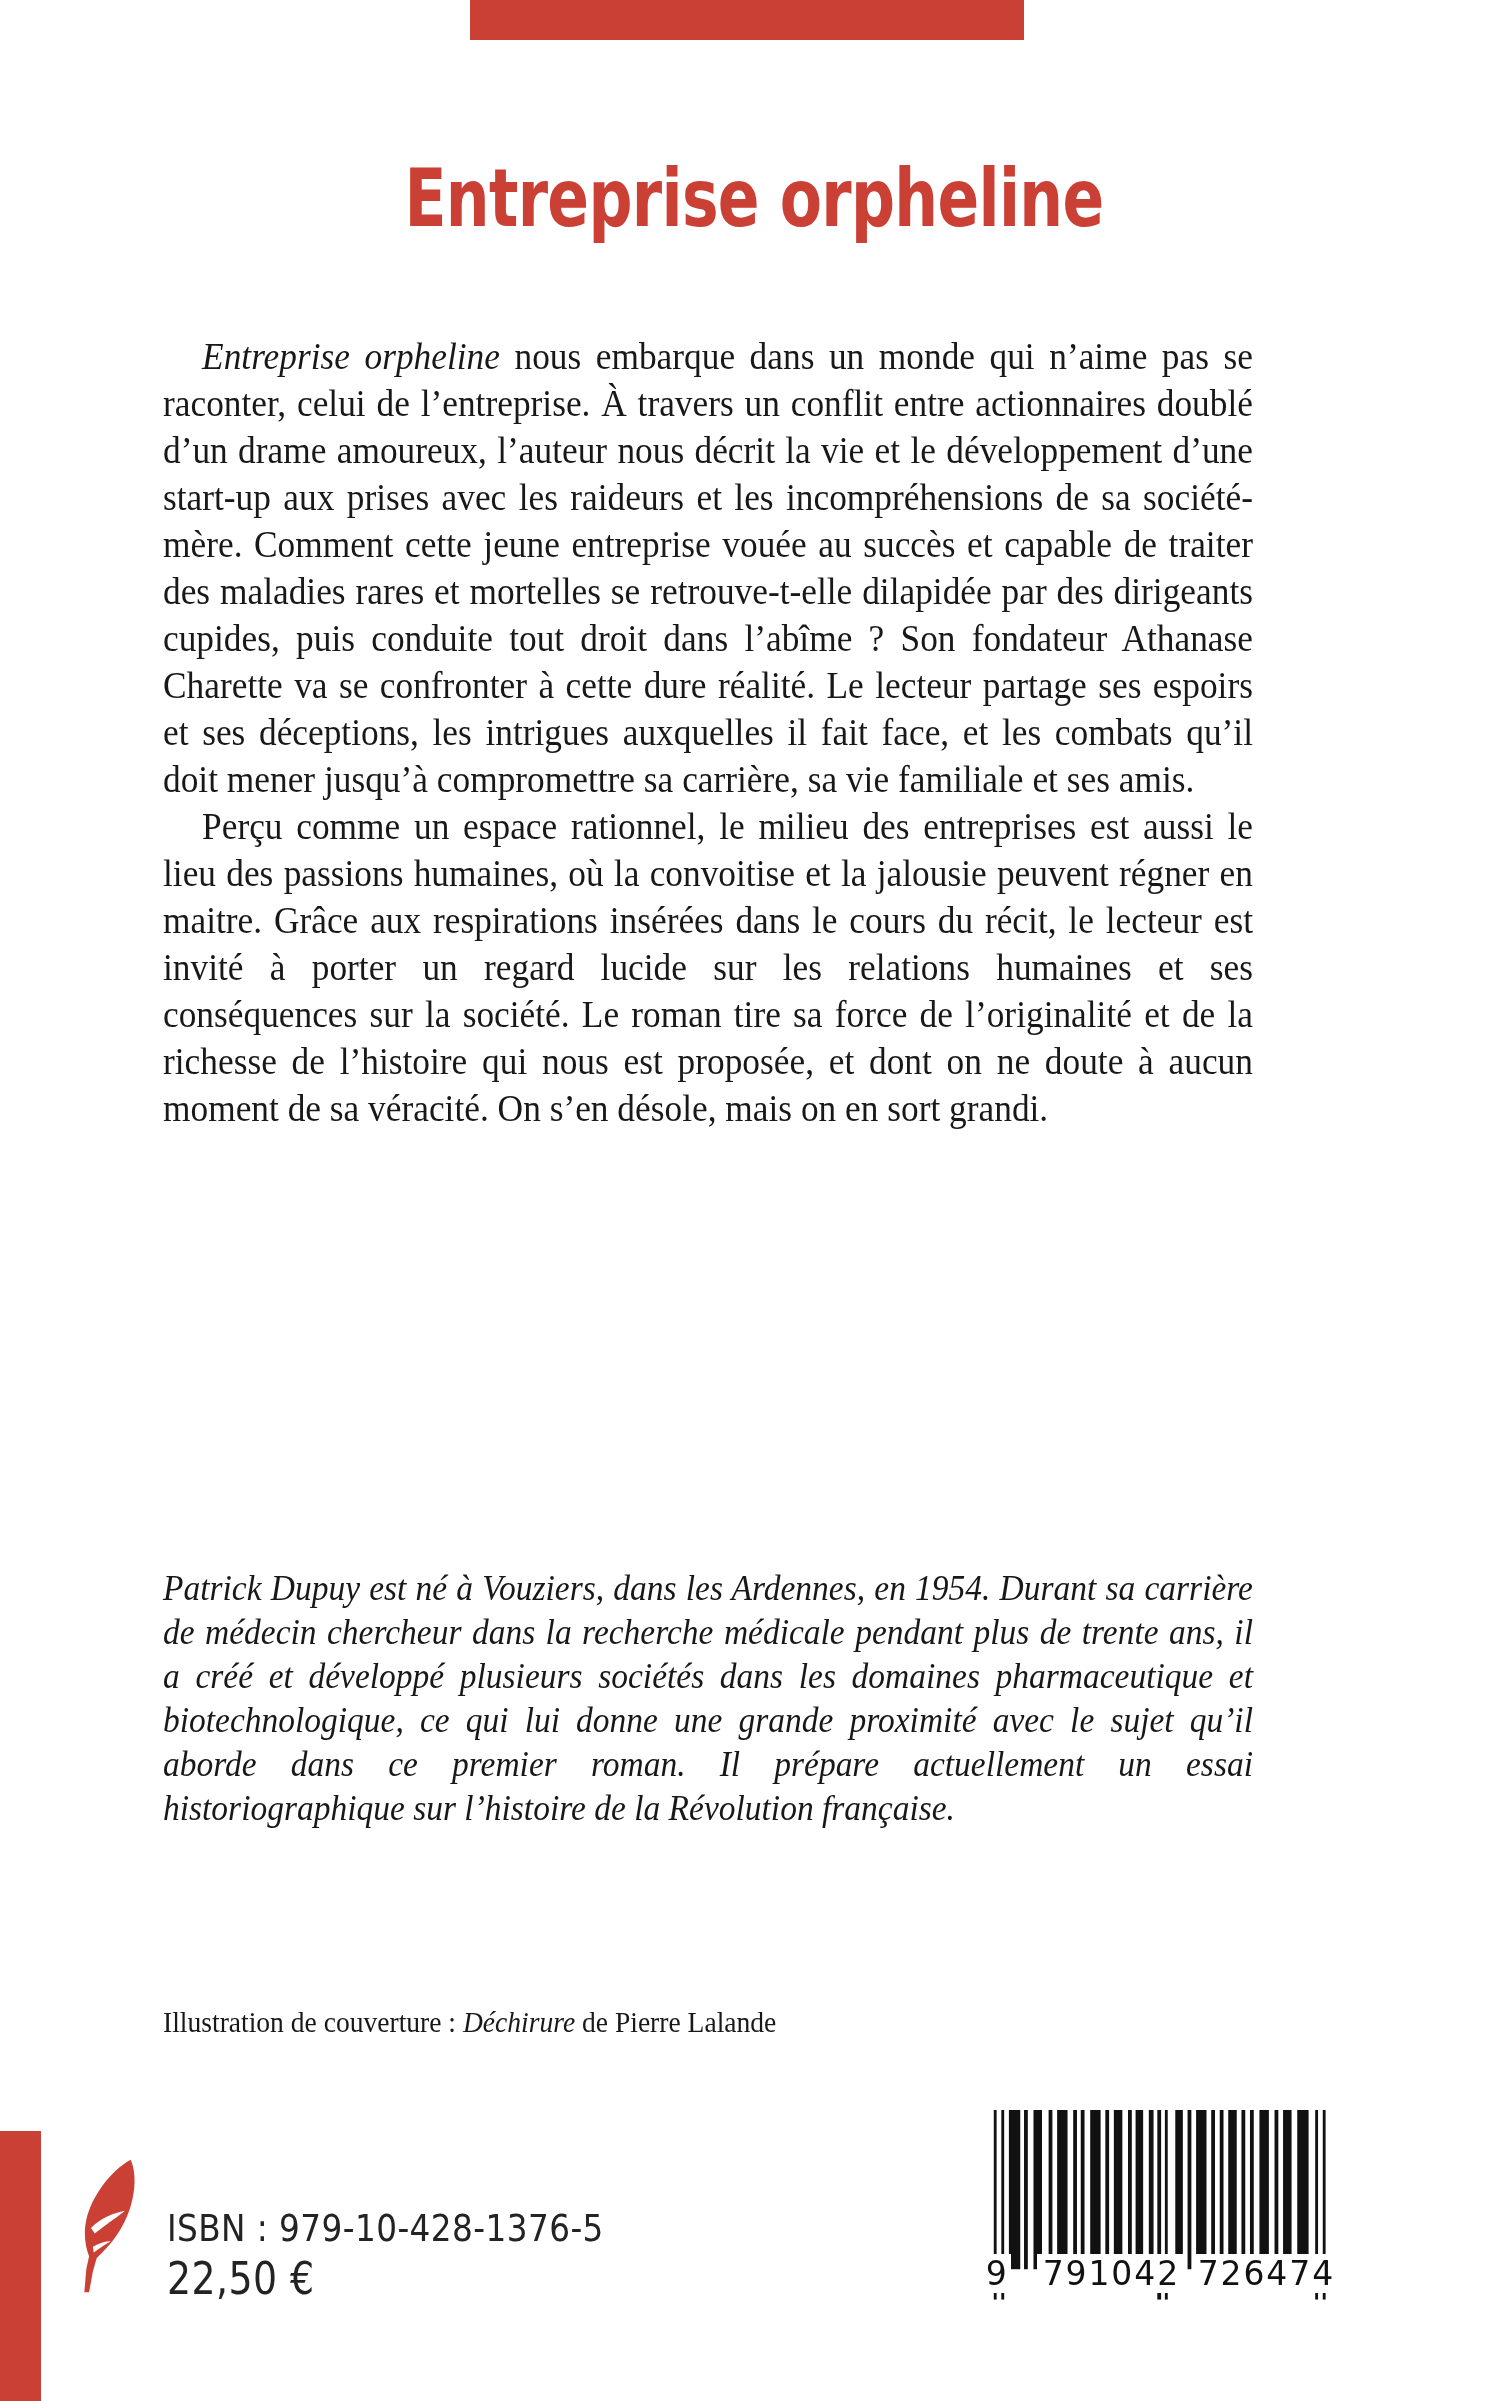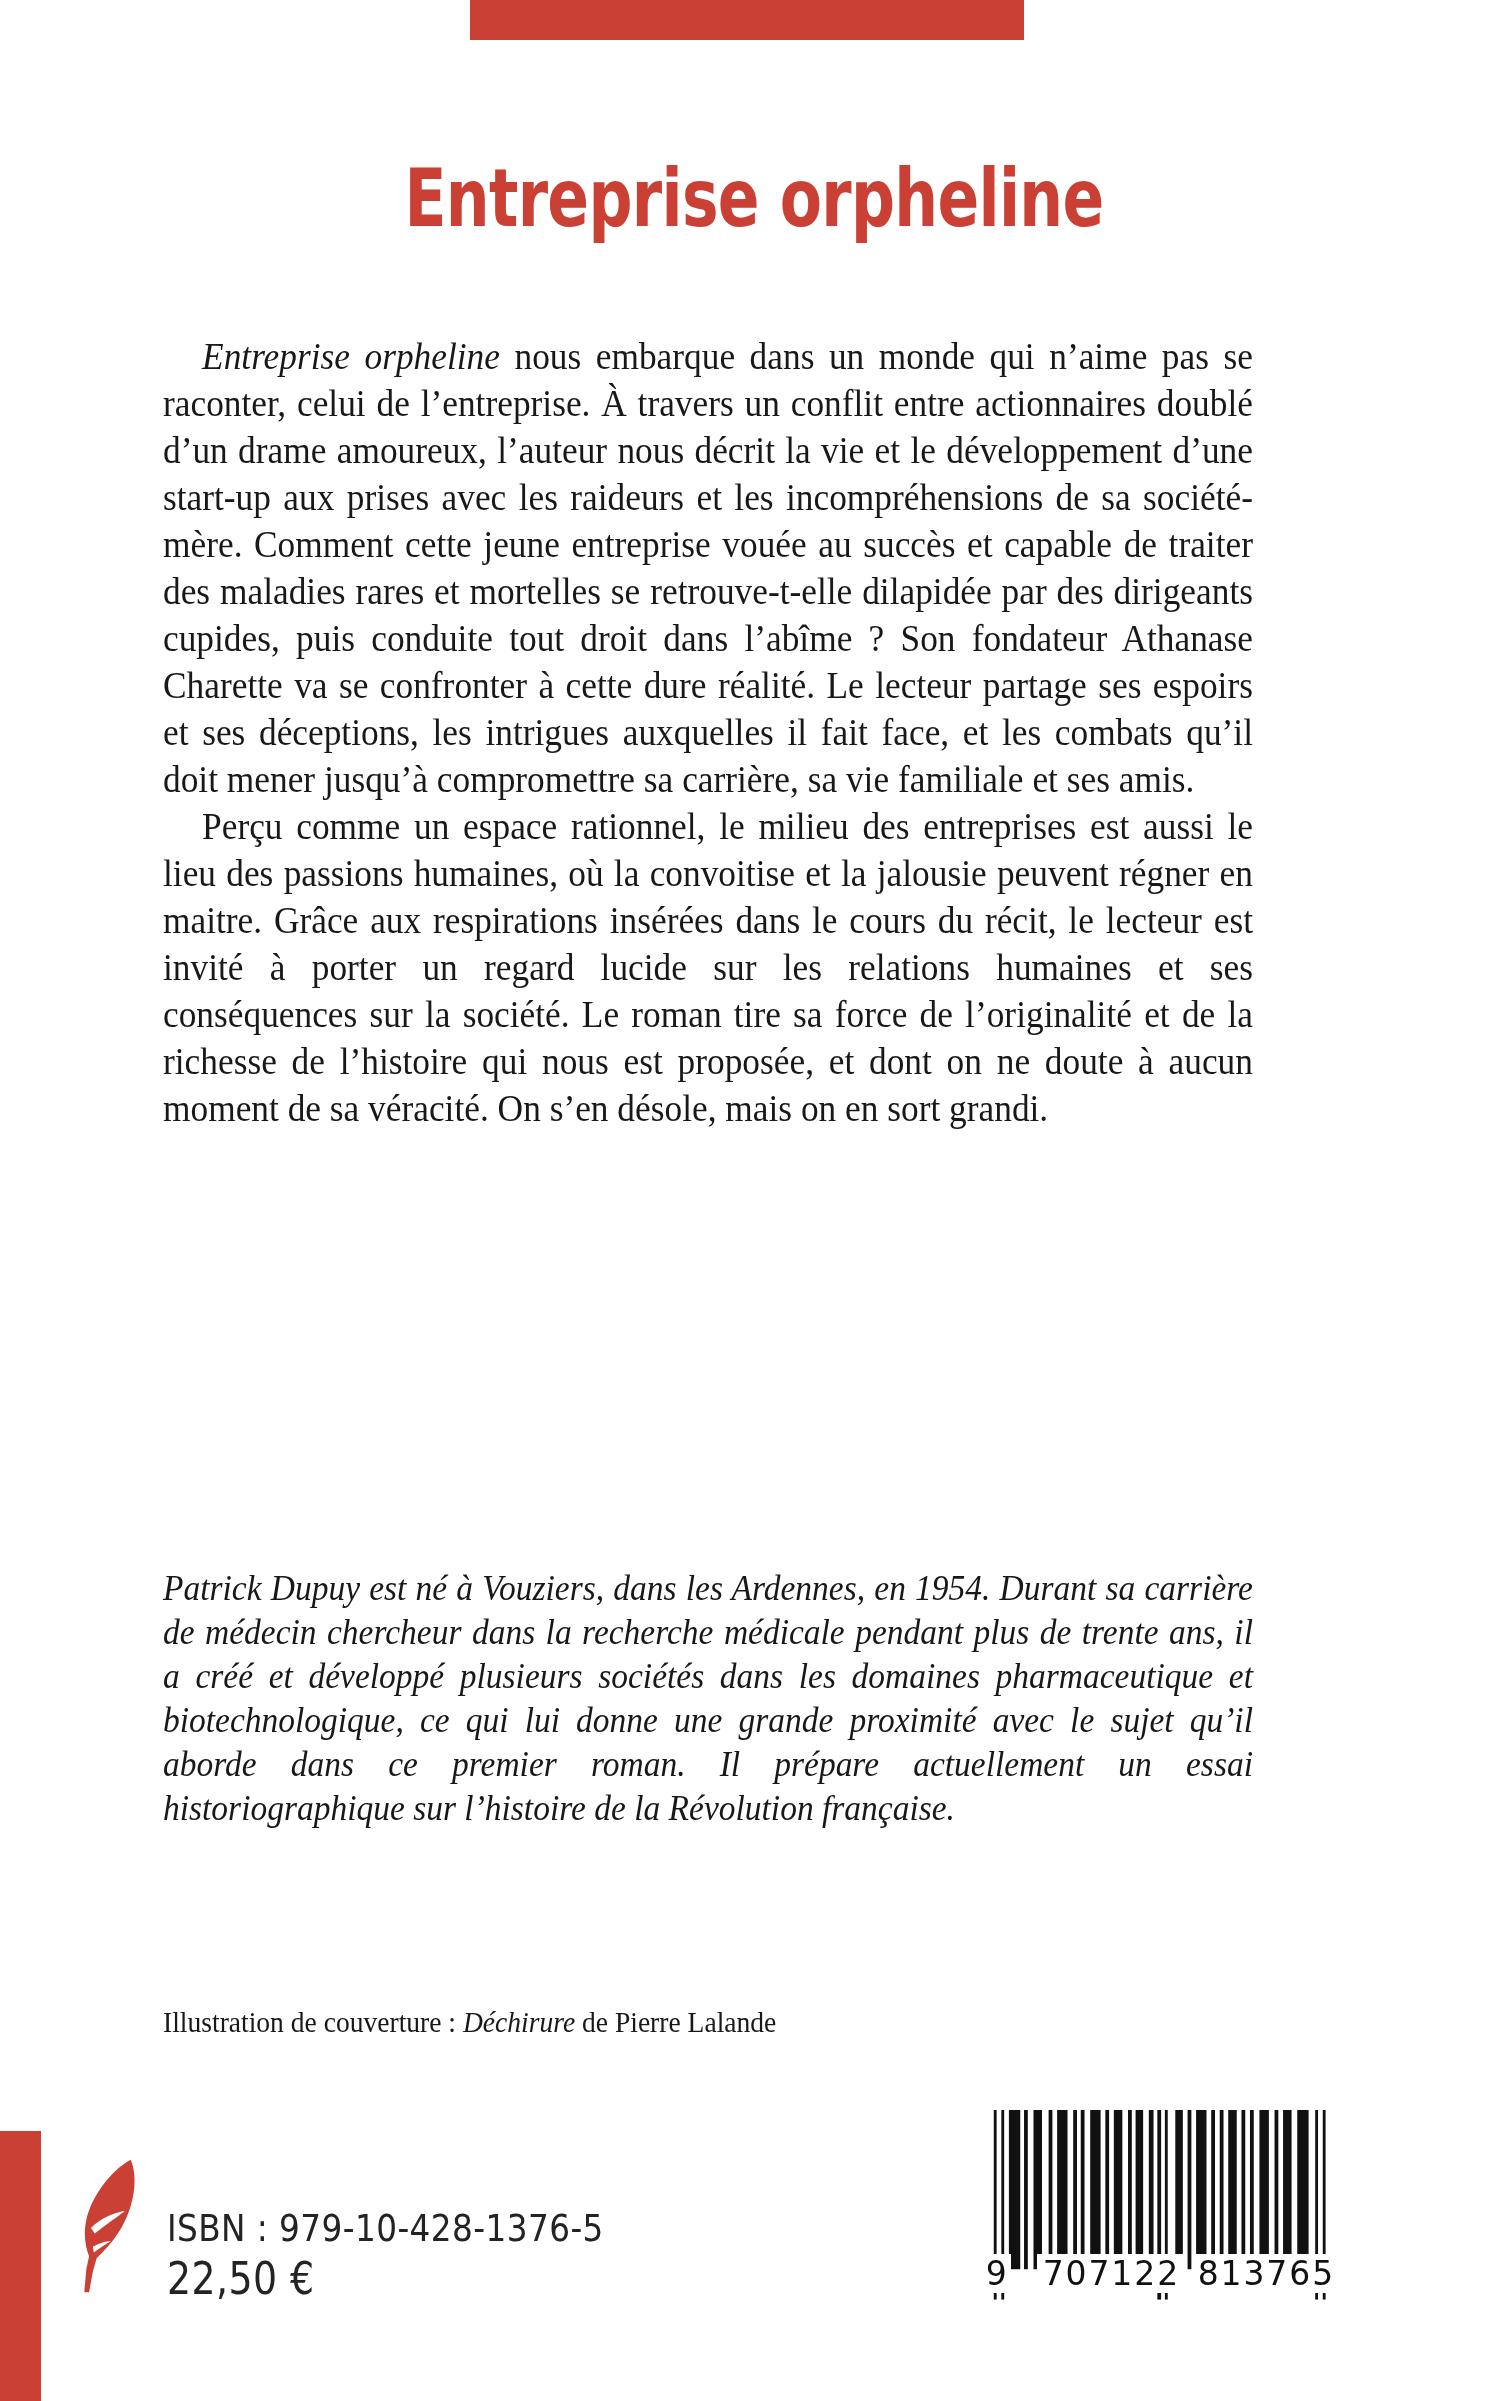--- a/index.html
+++ b/index.html
@@ -238,16 +238,16 @@
     <rect x="285" y="0" width="10" height="168"></rect>
     <rect x="301" y="0" width="4" height="168"></rect>
     <rect x="310" y="0" width="9" height="168"></rect>
     <rect x="325" y="0" width="12" height="168"></rect>
     <rect x="344" y="0" width="3" height="200"></rect>
     <rect x="352" y="0" width="3" height="200"></rect>
   </g>
 </svg>
 <div class="barcode-digits">
   <span class="bd-left">9</span>
-  <span class="bd-mid">707122</span>
-  <span class="bd-right">813765</span>
+  <span class="bd-mid">791042</span>
+  <span class="bd-right">726474</span>
 </div>
 
 
 </body></html>

